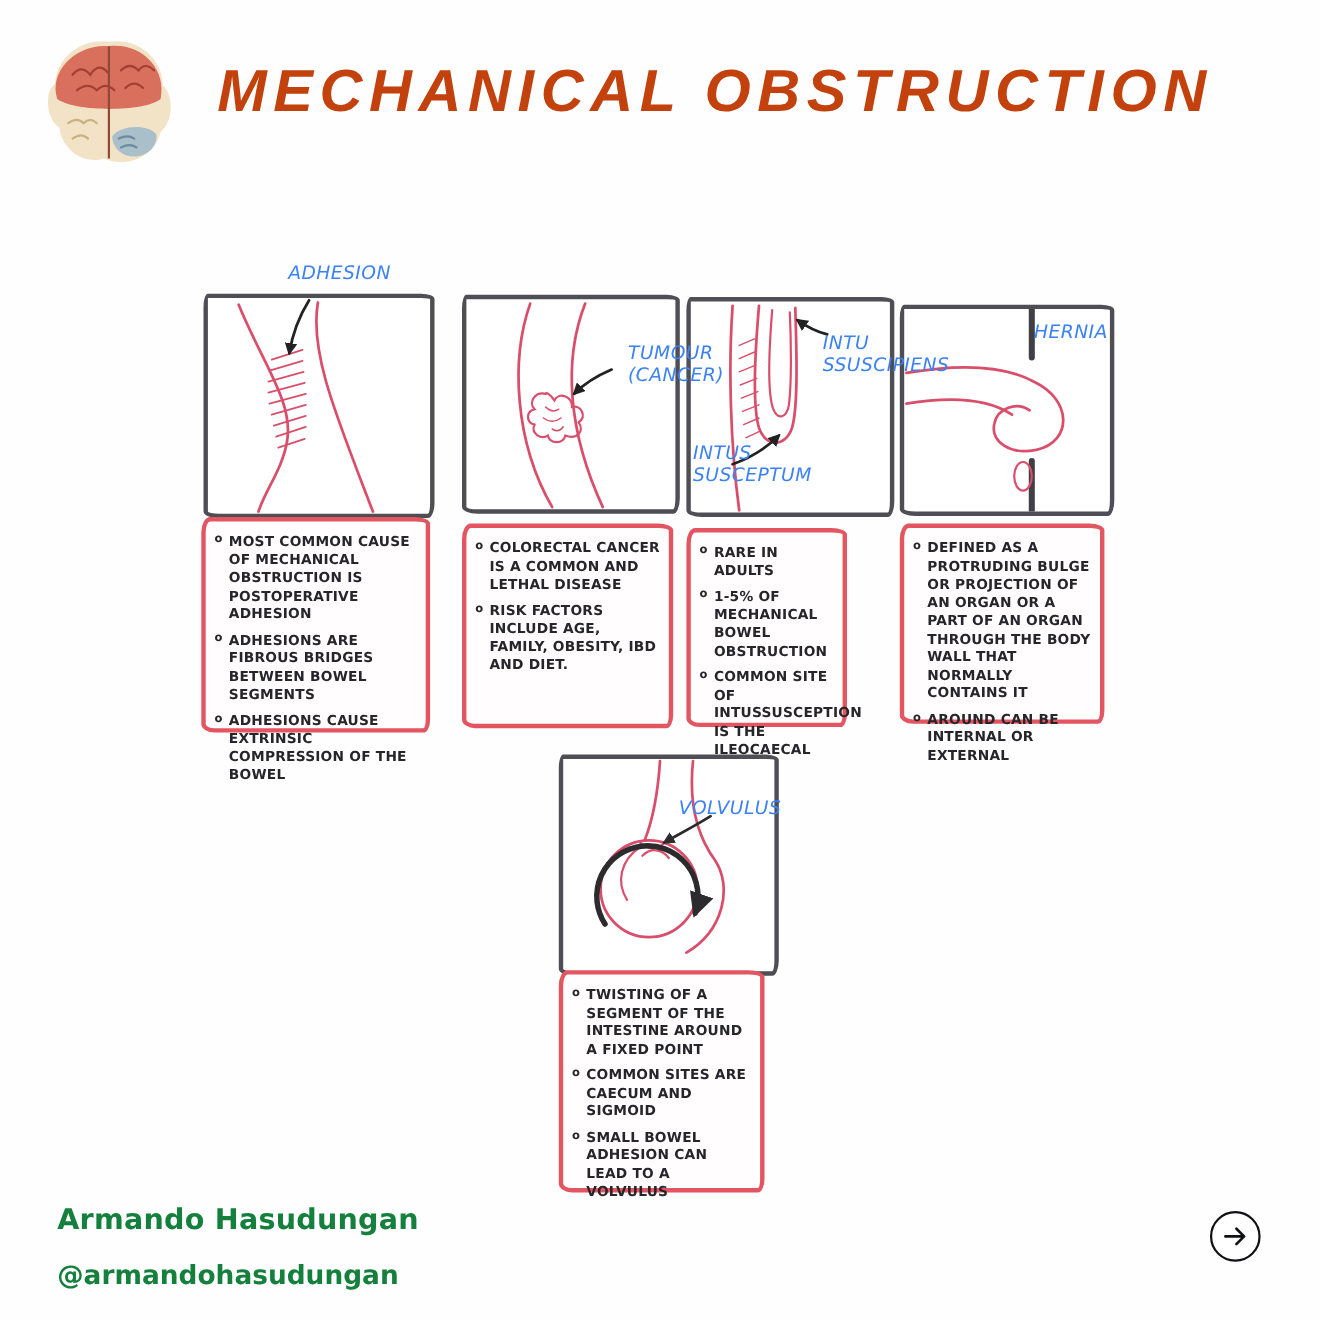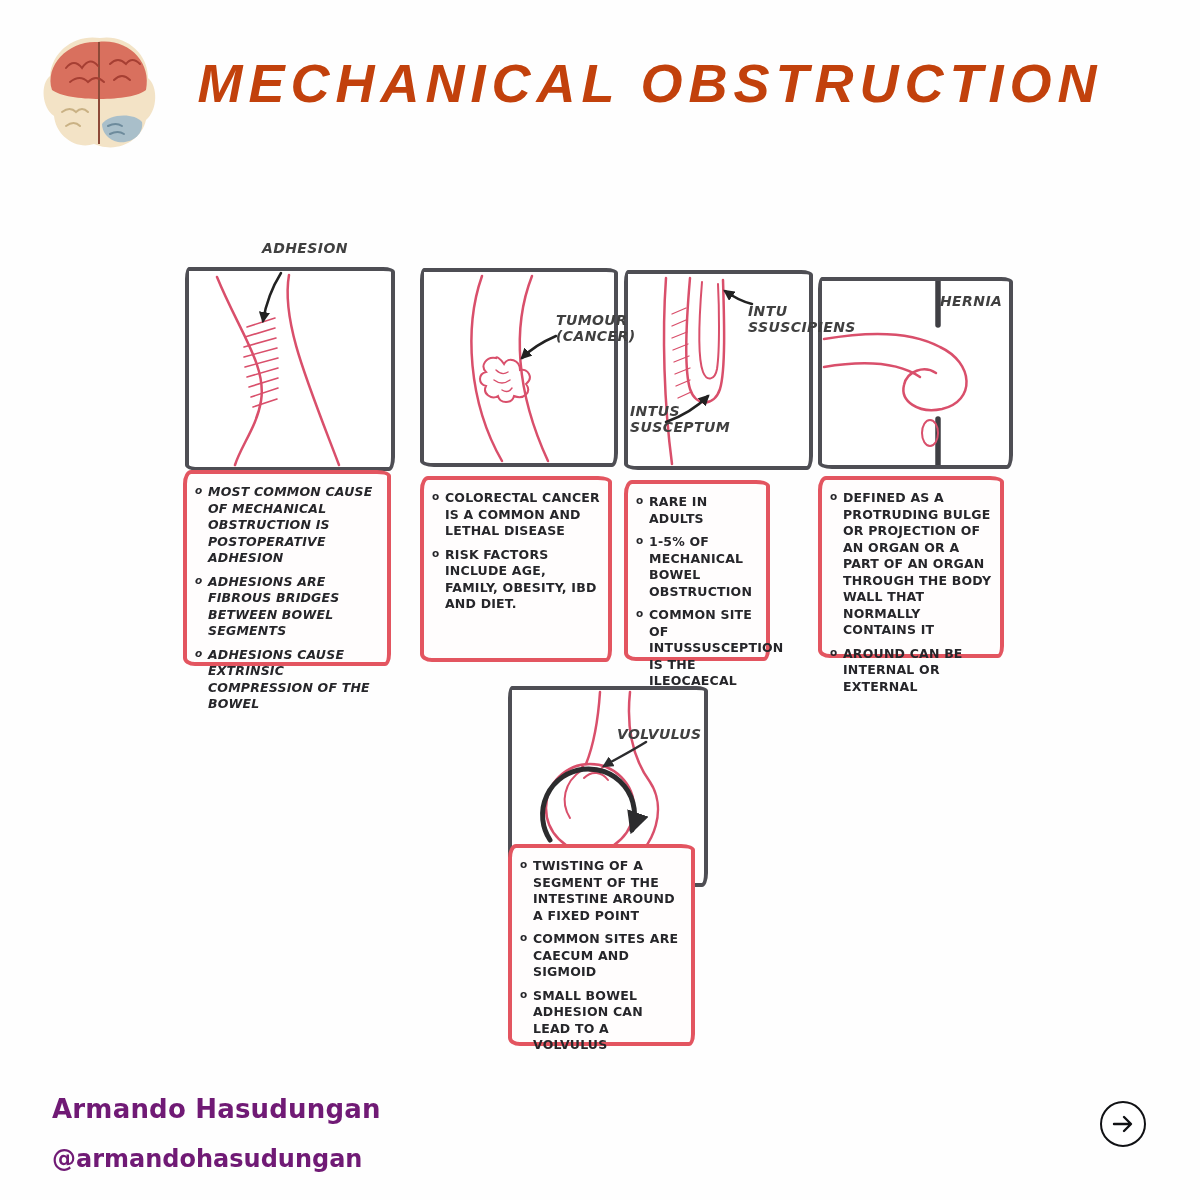--- a/index.html
+++ b/index.html
@@ -28,25 +28,25 @@
     padding:10px 8px;box-sizing:border-box;
   }
   .nb ul{list-style:none;margin:0;padding:0;}
   .nb li{
     position:relative;padding-left:13px;margin-bottom:7px;
     font-size:12.5px;line-height:1.32;color:#26262a;font-weight:600;letter-spacing:0.2px;
   }
   .nb li::before{content:"o";position:absolute;left:0;top:0;font-size:10.5px;color:#26262a;}
 
   .sketch-label{
-    position:absolute;color:#404040;font-style:italic;font-weight:700;
-    font-size:14px;line-height:1.15;letter-spacing:0.4px;z-index:5;
-  }
-
-  .footer{position:absolute;left:52px;top:1094px;color:#701a75;}
+    position:absolute;color:#3b82f6;font-style:italic;font-weight:400;
+    font-size:17px;line-height:1.15;letter-spacing:0.4px;z-index:5;
+  }
+
+  .footer{position:absolute;left:52px;top:1094px;color:#15803d;}
   .footer .author{font-size:26px;font-weight:700;letter-spacing:0.2px;}
   .footer .handle{font-size:24px;font-weight:600;margin-top:21px;}
 
   .next-btn{
     position:absolute;left:1100px;top:1101px;width:46px;height:46px;
     border:2.5px solid #101114;border-radius:50%;box-sizing:border-box;
     display:flex;align-items:center;justify-content:center;cursor:pointer;background:#fff;
   }
 </style>
 </head>
@@ -77,21 +77,21 @@
           <path d="M0,0 L10,5 L0,10 z" fill="#222" stroke="none"></path>
         </marker>
       </defs>
       <path d="M28,6 C50,60 78,95 72,130 C68,155 52,175 46,194"></path>
       <path d="M100,4 C92,50 118,110 150,194"></path>
       <path d="M58,56 l28,-9 M56,66 l30,-9 M55,76 l32,-9 M55,86 l33,-9 M56,96 l33,-9 M58,106 l31,-9 M60,116 l29,-9 M62,126 l27,-9 M64,136 l24,-8" stroke-width="1.6"></path>
       <path d="M92,2 C82,18 77,32 74,50" stroke="#222" stroke-width="2.5" marker-end="url(#m1)"></path>
     </svg>
   </div>
 
-  <div class="nb" style="left:183px;top:470px;width:208px;height:196px;font-style:italic;">
+  <div class="nb" style="left:183px;top:470px;width:208px;height:196px;">
     <ul>
       <li>MOST COMMON CAUSE OF MECHANICAL OBSTRUCTION IS POSTOPERATIVE ADHESION</li>
       <li>ADHESIONS ARE FIBROUS BRIDGES BETWEEN BOWEL SEGMENTS</li>
       <li>ADHESIONS CAUSE EXTRINSIC COMPRESSION OF THE BOWEL</li>
     </ul>
   </div>
 
   <div class="sk" style="left:420px;top:268px;width:190px;height:191px;">
     <svg viewBox="0 0 190 191" fill="none" stroke="#d94f6b" stroke-width="2.5" stroke-linecap="round">
       <defs>
@@ -99,21 +99,21 @@
           <path d="M0,0 L10,5 L0,10 z" fill="#222" stroke="none"></path>
         </marker>
       </defs>
       <path d="M58,4 C40,55 44,130 78,189"></path>
       <path d="M108,4 C88,55 92,120 124,189"></path>
       <path d="M72,86 c-10,-2 -16,8 -10,14 c-8,2 -8,12 0,14 c-4,8 6,14 12,10 c2,8 14,8 16,0 c10,4 18,-4 12,-12 c8,-6 2,-16 -6,-14 c0,-10 -12,-14 -16,-6 c-4,-6 -8,-8 -8,-6 z" stroke-width="2"></path>
       <path d="M72,98 q6,6 12,2 M70,108 q8,6 16,0 M78,118 q6,4 10,-2" stroke-width="1.4"></path>
       <path d="M132,64 C118,70 106,78 98,86" stroke="#222" stroke-width="2.5" marker-end="url(#m2)"></path>
     </svg>
   </div>
-  <div class="sketch-label" style="left:556px;top:312px;width:66px;">TUMOUR (CANCER)</div>
+  <div class="sketch-label" style="left:571px;top:312px;width:66px;">TUMOUR (CANCER)</div>
 
   <div class="nb" style="left:420px;top:476px;width:192px;height:186px;">
     <ul>
       <li>COLORECTAL CANCER IS A COMMON AND LETHAL DISEASE</li>
       <li>RISK FACTORS INCLUDE AGE, FAMILY, OBESITY, IBD AND DIET.</li>
     </ul>
   </div>
 
   <div class="sk" style="left:624px;top:270px;width:181px;height:192px;">
     <svg viewBox="0 0 181 192" fill="none" stroke="#d94f6b" stroke-width="2.5" stroke-linecap="round">
@@ -170,21 +170,21 @@
       <path d="M88,2 C86,32 82,54 74,74"></path>
       <path d="M118,2 C114,40 122,70 138,92 C154,116 146,156 112,176"></path>
       <path d="M70,76 C78,84 88,82 94,74 M72,88 C80,80 90,82 96,90" stroke-width="2"></path>
       <path d="M70,80 C52,92 48,112 58,128" stroke-width="2"></path>
       <path d="M38,150 A46,46 0 1 1 120,140" stroke="#2c2c2e" stroke-width="5" marker-end="url(#m5)"></path>
       <path d="M134,52 C118,62 102,70 92,76" stroke="#2c2c2e" stroke-width="2.5" marker-end="url(#m5)"></path>
     </svg>
   </div>
   <div class="sketch-label" style="left:617px;top:726px;">VOLVULUS</div>
 
-  <div class="nb" style="left:508px;top:844px;width:187px;height:202px;">
+  <div class="nb" style="left:508px;top:882px;width:187px;height:202px;">
     <ul>
       <li>TWISTING OF A SEGMENT OF THE INTESTINE AROUND A FIXED POINT</li>
       <li>COMMON SITES ARE CAECUM AND SIGMOID</li>
       <li>SMALL BOWEL ADHESION CAN LEAD TO A VOLVULUS</li>
     </ul>
   </div>
 
   <div class="footer">
     <div class="author">Armando Hasudungan</div>
     <div class="handle">@armandohasudungan</div>

